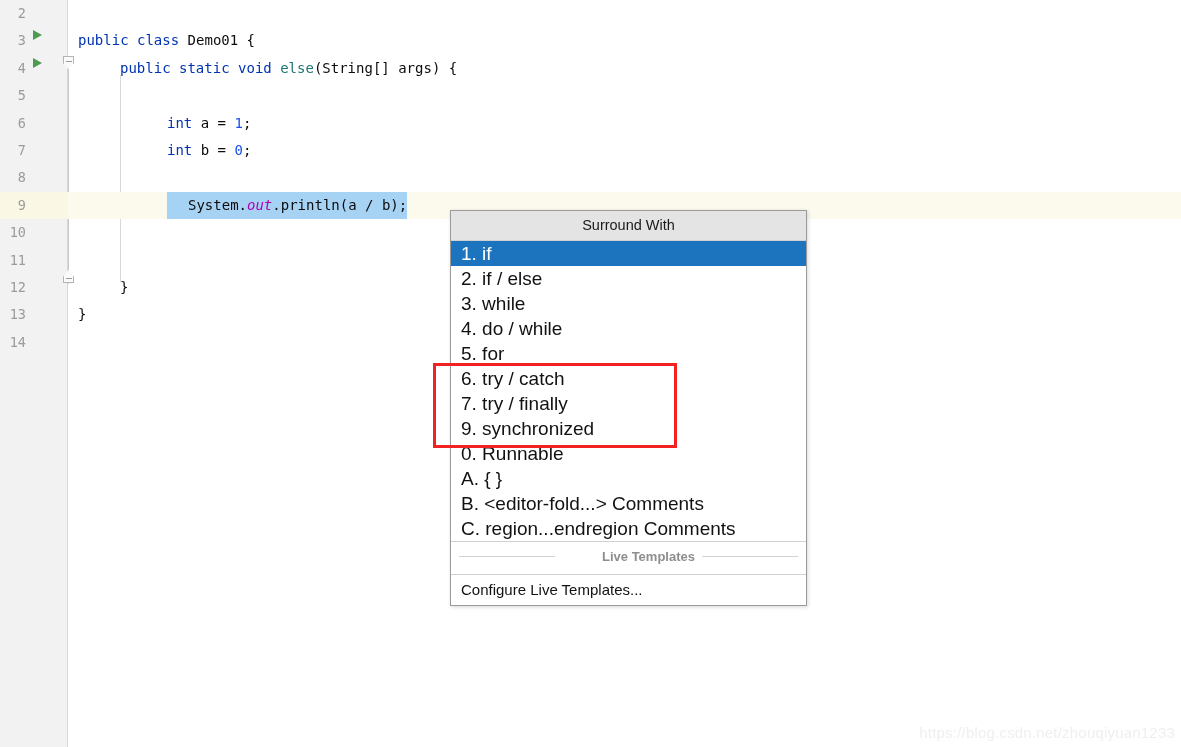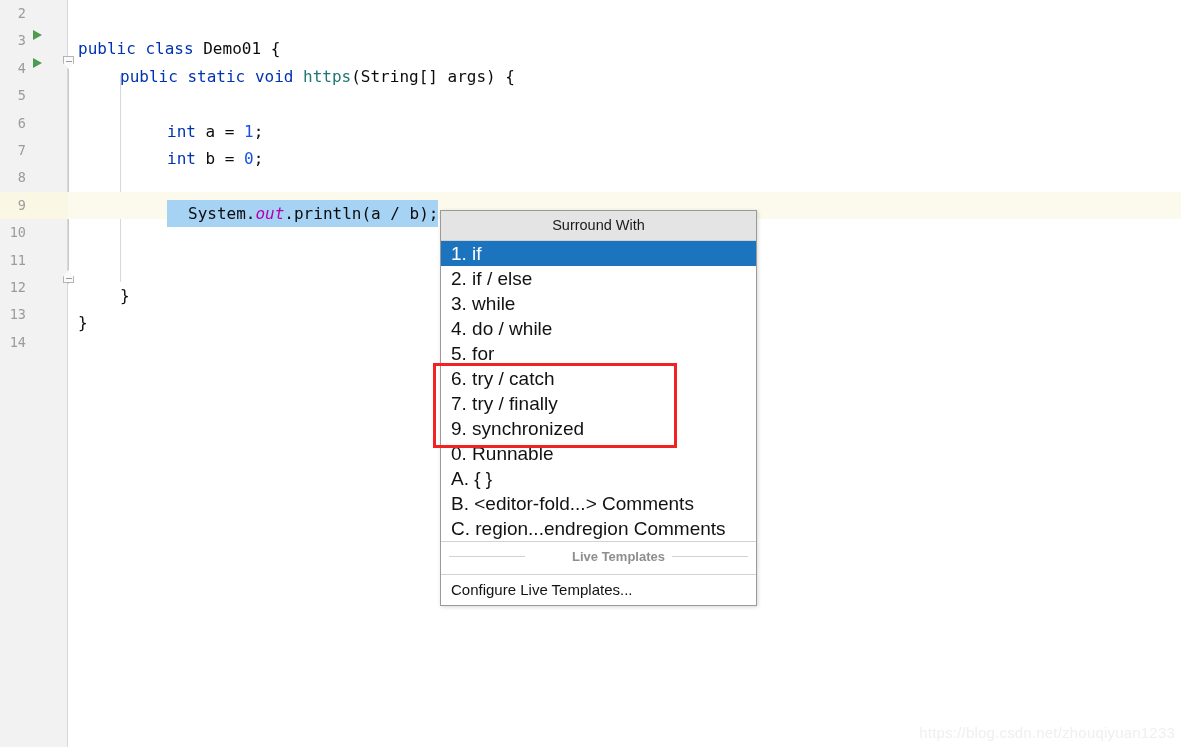--- a/index.html
+++ b/index.html
@@ -160,41 +160,41 @@
     position: absolute;
     left: 120px;
     top: 75px;
     width: 1px;
     height: 207px;
     background: #d8d8d8;
   }
 
   .code-text {
     position: absolute;
-    top: 8px;
+    top: 0;
     height: 27.4px;
     line-height: 27.4px;
     font-family: "DejaVu Sans Mono", monospace;
-    font-size: 16px;
+    font-size: 14px;
     color: #080808;
     white-space: pre;
   }
   .kw    { color: #0033b3; }
   .num   { color: #1750eb; }
   .plain { color: #0c0c0c; }
   .mth   { color: #1d7874; }
   .fld   { color: #b200b2; font-style: italic; }
   .sel   { background: #a6d2f4; }
 
   
   #surround-popup {
     position: absolute;
-    left: 440px;
+    left: 450px;
     top: 210px;
-    width: 317px;
+    width: 357px;
     background: #ffffff;
     border: 1px solid #9a9a9a;
     box-sizing: border-box;
     font-family: "Liberation Sans", sans-serif;
     box-shadow: 1px 1px 4px rgba(0,0,0,0.16);
   }
   .popup-header {
     height: 29px;
     line-height: 29px;
     background: #e4e4e4;
@@ -288,21 +288,21 @@
 
   <div class="line" style="top: 0px;">
         <div class="lnum-cell">2</div>
       </div>
       <div class="line" style="top: 27.4px;">
         <div class="lnum-cell">3</div>
         <div class="code-text" style="left: 78px;"><span class="kw">public </span><span class="kw">class </span><span class="plain">Demo01 {</span></div>
       </div>
       <div class="line" style="top: 54.8px;">
         <div class="lnum-cell">4</div>
-        <div class="code-text" style="left: 120px;"><span class="kw">public </span><span class="kw">static </span><span class="kw">void </span><span class="mth">https</span><span class="plain">(String[] args) {</span></div>
+        <div class="code-text" style="left: 120px;"><span class="kw">public </span><span class="kw">static </span><span class="kw">void </span><span class="mth">else</span><span class="plain">(String[] args) {</span></div>
       </div>
       <div class="line" style="top: 82.2px;">
         <div class="lnum-cell">5</div>
       </div>
       <div class="line" style="top: 109.6px;">
         <div class="lnum-cell">6</div>
         <div class="code-text" style="left: 167px;"><span class="kw">int </span><span class="plain">a = </span><span class="num">1</span><span class="plain">;</span></div>
       </div>
       <div class="line" style="top: 137px;">
         <div class="lnum-cell">7</div>

